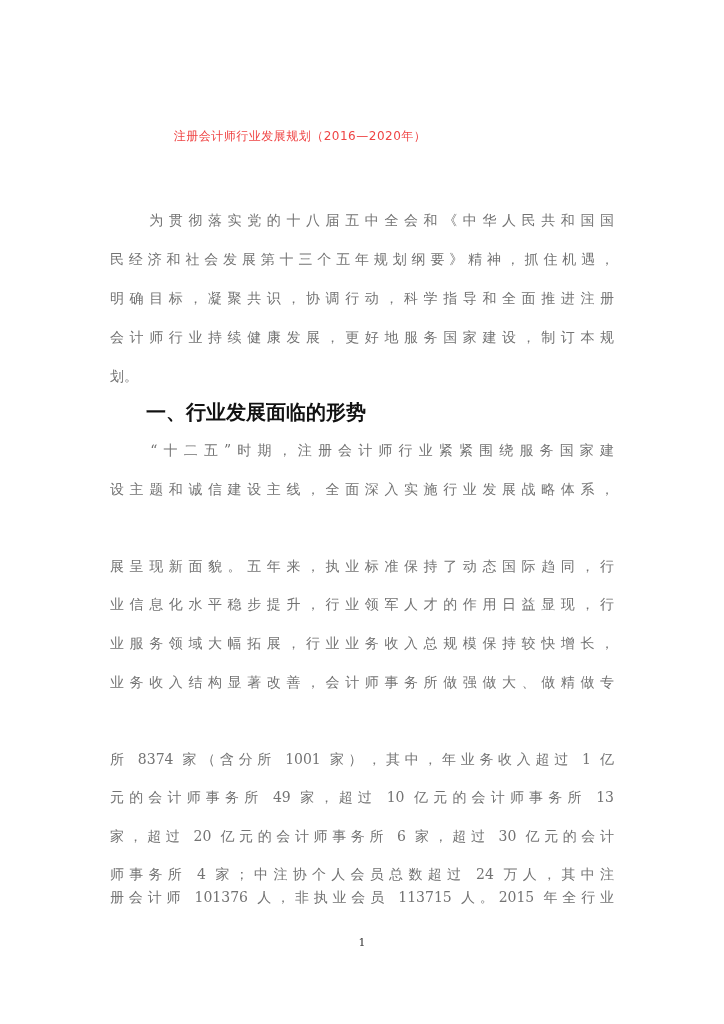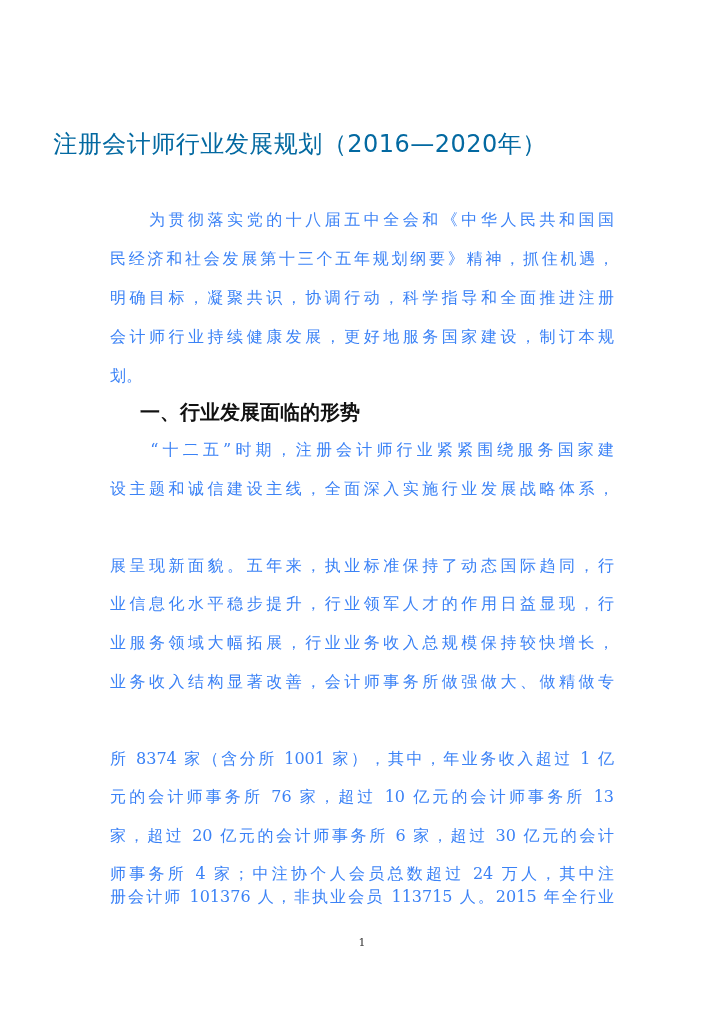--- a/index.html
+++ b/index.html
@@ -1,26 +1,26 @@
 <!DOCTYPE html>
 <html><head>
 <meta charset="utf-8">
 <style>
   html, body { margin: 0; padding: 0; background: #ffffff; }
   body { width: 724px; height: 1024px; position: relative; overflow: hidden;
          font-family: "DejaVu Serif", "Liberation Serif", serif; color: #111; }
   .page { position: absolute; left: 0; top: 0; width: 724px; height: 1024px; background: #fff; }
   .title { position: absolute; left: 0; width: 600px; top: 128px; text-align: center;
-           font-family: "DejaVu Sans", "Liberation Sans", sans-serif; font-size: 24px;
-           letter-spacing: 0.5px; color: #0369a1; }
-  .line { position: absolute; left: 110px; width: 504px; height: 30px; font-size: 16px;
+           font-family: "DejaVu Sans", "Liberation Sans", sans-serif; font-size: 12px;
+           letter-spacing: 0.5px; color: #ef4444; }
+  .line { position: absolute; left: 110px; width: 504px; height: 30px; font-size: 14px;
           line-height: 30px; white-space: nowrap; text-align: justify; text-align-last: justify;
-          color: #3b82f6; }
+          color: #737373; }
   .line.last { text-align-last: left; }
-  .heading { position: absolute; left: 140px; font-family: "DejaVu Sans", "Liberation Sans", sans-serif;
+  .heading { position: absolute; left: 146px; font-family: "DejaVu Sans", "Liberation Sans", sans-serif;
              font-size: 20px; font-weight: bold; line-height: 30px; color: #111; }
   .pagenum { position: absolute; left: 0; width: 724px; top: 936px; text-align: center;
              font-size: 11px; color: #333; }
 </style>
 </head>
 <body>
 
 <div class="page">
   <div class="title">注册会计师行业发展规划（2016—2020年）</div>
 
@@ -32,19 +32,19 @@
 
   <div class="heading" style="top:397px">一、行业发展面临的形势</div>
 
   <div class="line" style="top:435px">　　“十二五”时期，注册会计师行业紧紧围绕服务国家建</div>
   <div class="line" style="top:474px">设主题和诚信建设主线，全面深入实施行业发展战略体系，</div>
   <div class="line" style="top:589px">业信息化水平稳步提升，行业领军人才的作用日益显现，行</div>
   <div class="line" style="top:551px">展呈现新面貌。五年来，执业标准保持了动态国际趋同，行</div>
   <div class="line" style="top:628px">业服务领域大幅拓展，行业业务收入总规模保持较快增长，</div>
   <div class="line" style="top:667px">业务收入结构显著改善，会计师事务所做强做大、做精做专</div>
   <div class="line" style="top:744px">所 8374 家（含分所 1001 家），其中，年业务收入超过 1 亿</div>
-  <div class="line" style="top:782px">元的会计师事务所 76 家，超过 10 亿元的会计师事务所 13</div>
+  <div class="line" style="top:782px">元的会计师事务所 49 家，超过 10 亿元的会计师事务所 13</div>
   <div class="line" style="top:821px">家，超过 20 亿元的会计师事务所 6 家，超过 30 亿元的会计</div>
   <div class="line" style="top:859px">师事务所 4 家；中注协个人会员总数超过 24 万人，其中注</div>
   <div class="line" style="top:882px">册会计师 101376 人，非执业会员 113715 人。2015 年全行业</div>
 
   <div class="pagenum">1</div>
 </div>
 
 </body></html>

